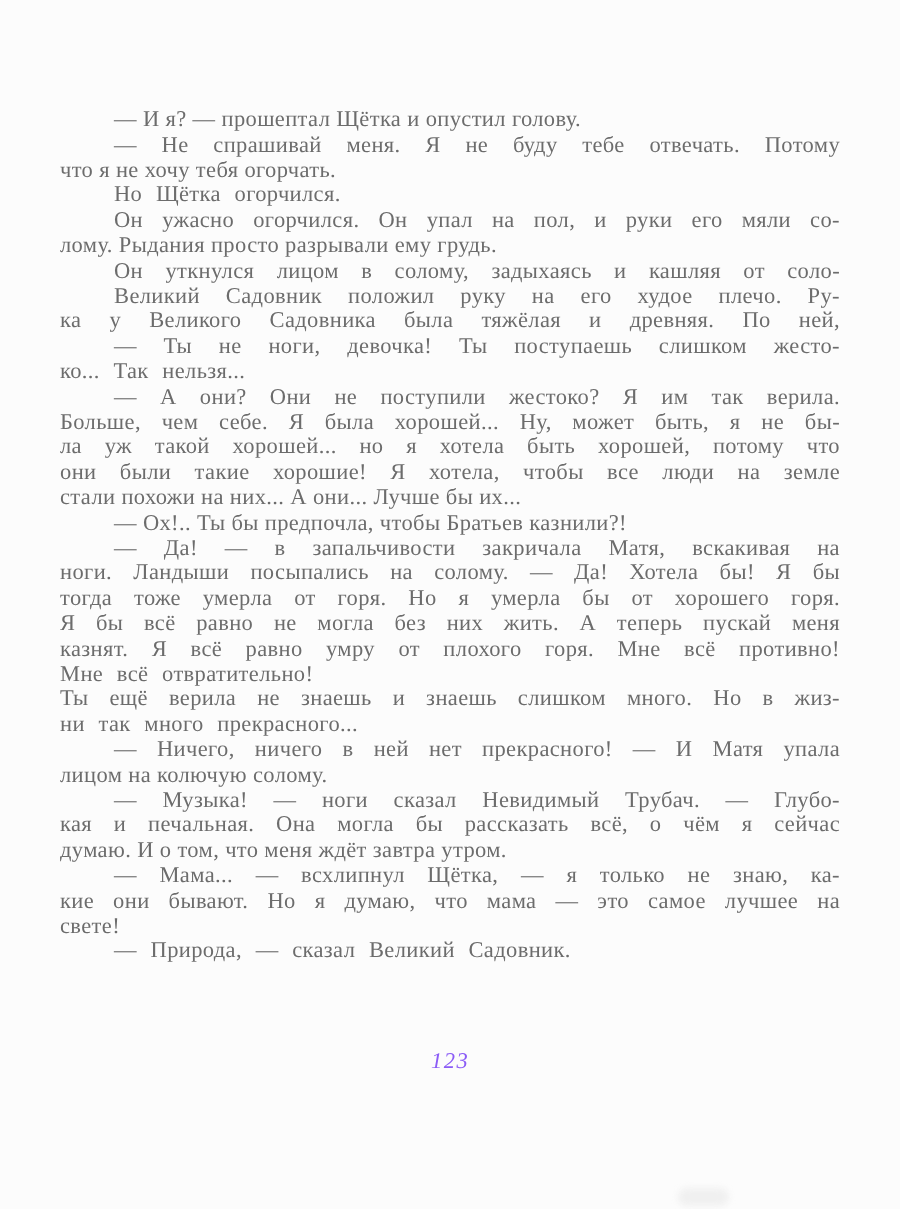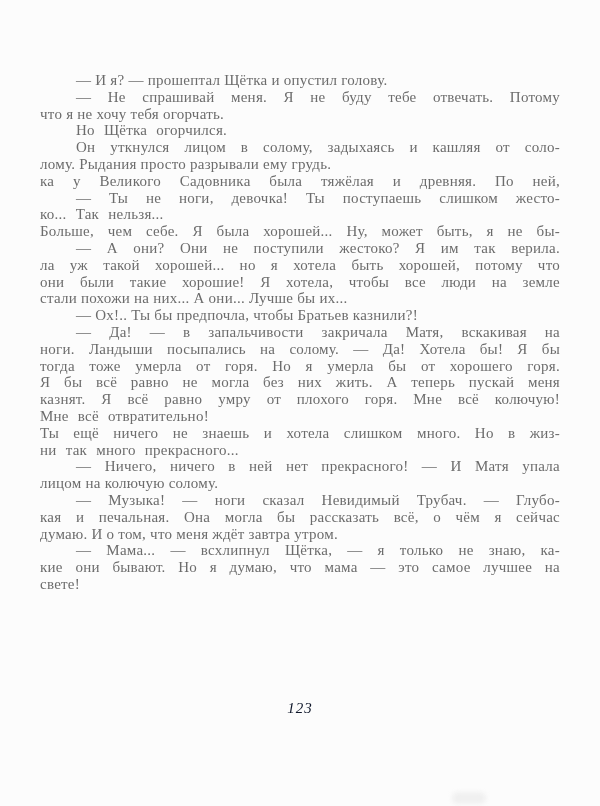--- a/index.html
+++ b/index.html
@@ -37,21 +37,21 @@
   }
   .ln.in { padding-left: 36px; }
   .ln.j.in { padding-left: 36px; }
   .ln.w { word-spacing: 0.34em; font-family: Liberation Serif, serif; }
   .page-number {
     position: absolute;
     left: 40px;
     top: 700px;
     width: 520px;
     text-align: center;
-    color: #0f172a;
+    color: #8b5cf6;
     font-size: 15px;
     font-style: italic;
     letter-spacing: 1px;
   }
   .smudge {
     position: absolute;
     left: 452px;
     top: 792px;
     width: 34px;
     height: 12px;
@@ -62,45 +62,48 @@
 </style>
 </head>
 <body>
 
 <div class="page">
   <div class="text-block">
     <div class="ln in">— И я? — прошептал Щётка и опустил голову.</div>
     <div class="ln in j">— Не спрашивай меня. Я не буду тебе отвечать. Потому</div>
     <div class="ln">что я не хочу тебя огорчать.</div>
     <div class="ln in w">Но Щётка огорчился.</div>
+    <div class="ln in j">Он ужасно огорчился. Он упал на пол, и руки его мяли со-</div>
+    <div class="ln">лому. Рыдания просто разрывали ему грудь.</div>
     <div class="ln in j">Он уткнулся лицом в солому, задыхаясь и кашляя от соло-</div>
-    <div class="ln">лому. Рыдания просто разрывали ему грудь.</div>
+    <div class="ln in j">Великий Садовник положил руку на его худое плечо. Ру-</div>
     <div class="ln j">ка у Великого Садовника была тяжёлая и древняя. По ней,</div>
     <div class="ln in j">— Ты не ноги, девочка! Ты поступаешь слишком жесто-</div>
     <div class="ln w">ко... Так нельзя...</div>
+    <div class="ln in j">— А они? Они не поступили жестоко? Я им так верила.</div>
     <div class="ln j">Больше, чем себе. Я была хорошей... Ну, может быть, я не бы-</div>
-    <div class="ln in j">— А они? Они не поступили жестоко? Я им так верила.</div>
     <div class="ln j">ла уж такой хорошей... но я хотела быть хорошей, потому что</div>
     <div class="ln j">они были такие хорошие! Я хотела, чтобы все люди на земле</div>
     <div class="ln">стали похожи на них... А они... Лучше бы их...</div>
     <div class="ln in">— Ох!.. Ты бы предпочла, чтобы Братьев казнили?!</div>
     <div class="ln in j">— Да! — в запальчивости закричала Матя, вскакивая на</div>
     <div class="ln j">ноги. Ландыши посыпались на солому. — Да! Хотела бы! Я бы</div>
     <div class="ln j">тогда тоже умерла от горя. Но я умерла бы от хорошего горя.</div>
     <div class="ln j">Я бы всё равно не могла без них жить. А теперь пускай меня</div>
-    <div class="ln j">казнят. Я всё равно умру от плохого горя. Мне всё колючую!</div>
+    <div class="ln j">казнят. Я всё равно умру от плохого горя. Мне всё противно!</div>
     <div class="ln w">Мне всё отвратительно!</div>
-    <div class="ln j">Ты ещё ничего не знаешь и хотела слишком много. Но в жиз-</div>
+    <div class="ln j">Ты ещё верила не знаешь и знаешь слишком много. Но в жиз-</div>
     <div class="ln w">ни так много прекрасного...</div>
     <div class="ln in j">— Ничего, ничего в ней нет прекрасного! — И Матя упала</div>
     <div class="ln">лицом на колючую солому.</div>
     <div class="ln in j">— Музыка! — ноги сказал Невидимый Трубач. — Глубо-</div>
     <div class="ln j">кая и печальная. Она могла бы рассказать всё, о чём я сейчас</div>
     <div class="ln">думаю. И о том, что меня ждёт завтра утром.</div>
     <div class="ln in j">— Мама... — всхлипнул Щётка, — я только не знаю, ка-</div>
     <div class="ln j">кие они бывают. Но я думаю, что мама — это самое лучшее на</div>
     <div class="ln">свете!</div>
+    <div class="ln in w">— Природа, — сказал Великий Садовник.</div>
   </div>
 
   <div class="page-number">123</div>
 
   <div class="smudge"></div>
 </div>
 
 </body></html>

